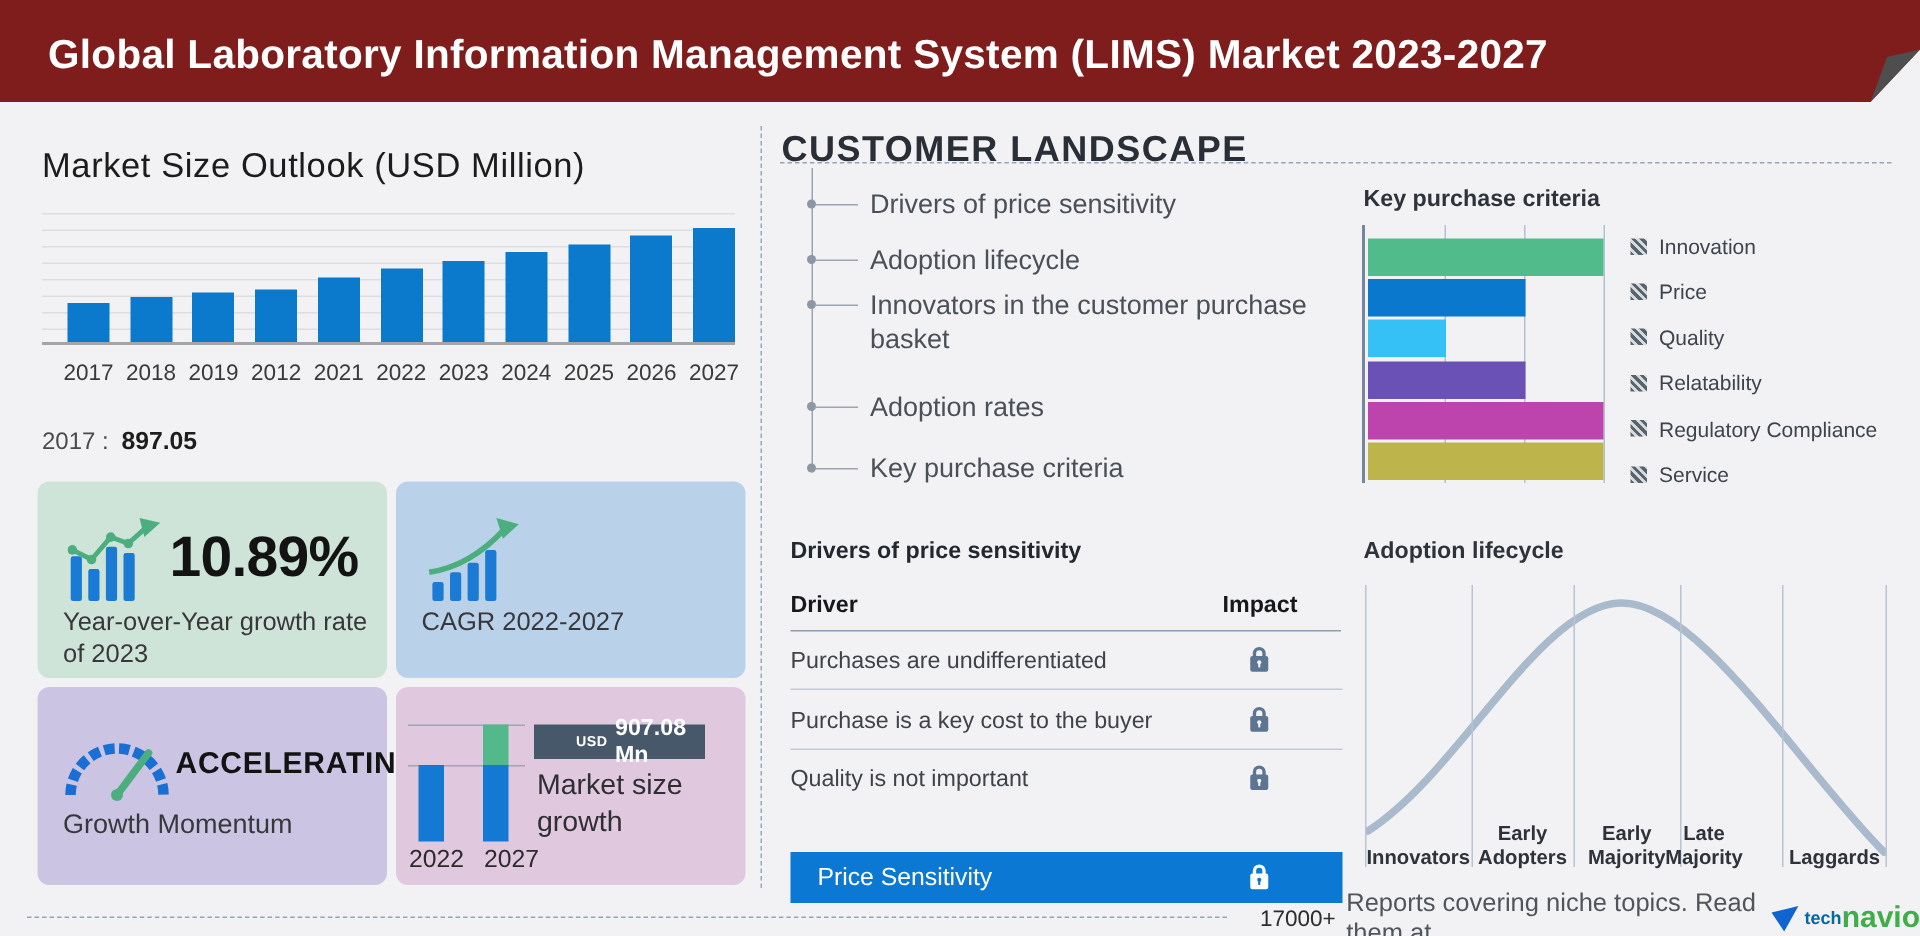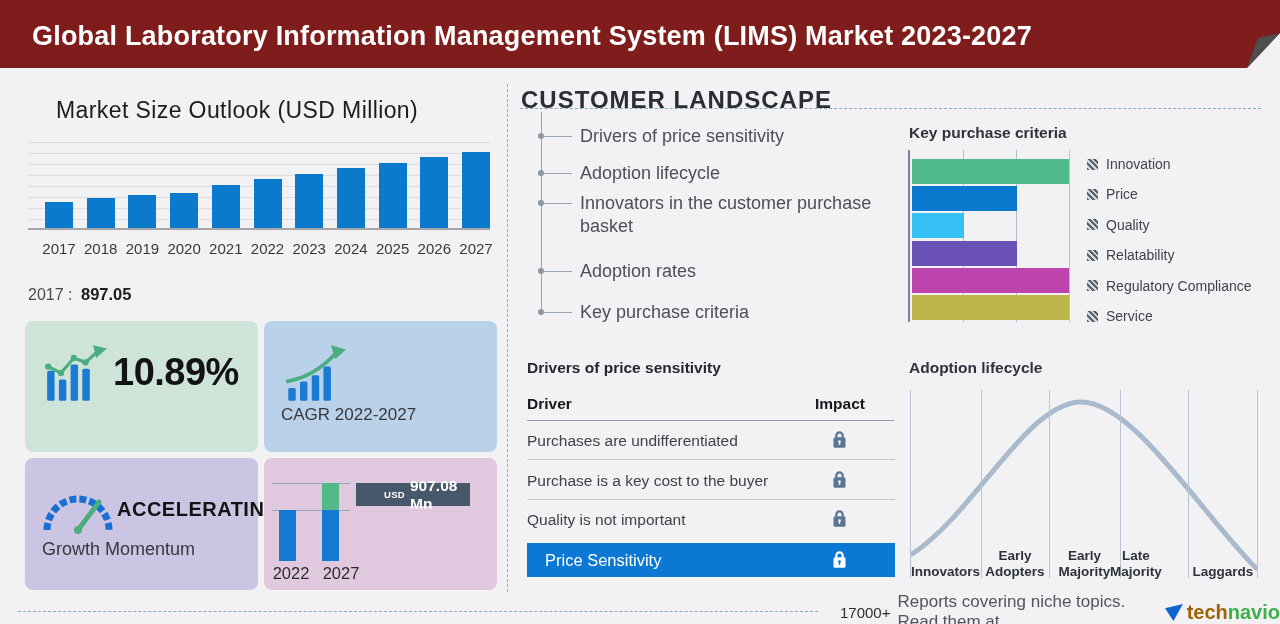--- a/index.html
+++ b/index.html
@@ -8,21 +8,21 @@
   #root { position:relative; width:1280px; height:624px; background:#f2f2f4; }
 
   
   #header { position:absolute; left:0; top:0; width:1280px; height:68px; background:#7f1d1d;
             clip-path:polygon(0 0,1280px 0,1280px 33px,1247px 68px,0 68px); }
   #header-title { position:absolute; left:32px; top:21px; font-size:27px; font-weight:600; color:#ffffff; letter-spacing:.2px; }
   #fold-shadow { position:absolute; left:1243px; top:31px; width:37px; height:37px; background:#4e4e4e;
                  clip-path:polygon(4px 37px,15px 7px,37px 2px); }
 
   
-  #ms-title { position:absolute; left:28px; top:97px; font-size:23px; color:#1c1c1c; letter-spacing:.4px;margin-left:28px; }
+  #ms-title { position:absolute; left:28px; top:97px; font-size:23px; color:#1c1c1c; letter-spacing:.4px; }
   #ms-chart { position:absolute; left:28px; top:142px; width:462px; height:120px; }
   #ms-plot  { position:absolute; left:0; top:0; width:462px; height:88px; border-bottom:2px solid #a5a5a9; }
   .ms-grid  { position:absolute; left:0; width:462px; height:1px; background:#dddddf; }
   .ms-bar   { position:absolute; bottom:0; width:28px; }
   .ms-xlabel{ position:absolute; top:0; width:42px; text-align:center; font-size:15px; color:#3a3a3a; }
   #ms-xlabels { position:absolute; left:0; top:98px; width:462px; height:20px; }
   #base-stat { position:absolute; left:28px; top:285px; font-size:16px; color:#4a4a4a; }
   #base-stat b { color:#1d1d1d; font-size:16.5px; margin-left:4px; }
 
   .stat-box { position:absolute; width:233px; height:131px; border-radius:8px; }
@@ -71,39 +71,39 @@
   
   #drv-title { position:absolute; left:527px; top:359px; font-size:15.5px; font-weight:bold; color:#23272e; }
   #drv-head-driver { position:absolute; left:527px; top:395px; font-size:15.5px; font-weight:bold; color:#16181c; }
   #drv-head-impact { position:absolute; left:812px; top:395px; width:56px; text-align:center; font-size:15.5px; font-weight:bold; color:#16181c; }
   #drv-headline { position:absolute; left:527px; top:420px; width:367px; height:1px; background:#8e9dac; }
   #drv-rows { position:absolute; left:527px; top:421px; width:368px; }
   .drv-row { position:absolute; left:0; width:368px; height:39px; }
   .drv-row.with-line { border-bottom:1px solid #c3cbd2; }
   .drv-text { position:absolute; left:0; top:11px; font-size:15.5px; color:#3f4249; }
   .drv-lock { position:absolute; left:305px; top:9px; }
-  #drv-highlight { position:absolute; left:527px; top:543px; width:368px; height:34px; background:#0b79d4; }
+  #drv-highlight { position:absolute; left:527px; top:568px; width:368px; height:34px; background:#0b79d4; }
   #drv-highlight .drv-text { left:18px; top:8px; color:#ffffff; font-size:16.5px; }
   #drv-highlight .drv-lock { top:7px; }
 
   
   #ad-title { position:absolute; left:909px; top:359px; font-size:15.5px; font-weight:bold; color:#2e333b; }
   #ad-chart { position:absolute; left:910px; top:388px; width:348px; height:196px; }
   .ad-grid  { position:absolute; top:2px; width:1px; height:188px; background:#b7c4d4; }
   #ad-curve { position:absolute; left:0; top:0; }
   .ad-stage { position:absolute; bottom:4px; display:flex; flex-direction:column; justify-content:flex-end;
               text-align:center; font-size:13.5px; font-weight:bold; color:#2d323b; line-height:1.2; height:42px; }
 
   
   #footer-dash { position:absolute; left:18px; top:611px; width:800px; height:0; border-top:1px dashed #8fa6bd; }
   #footer { position:absolute; left:840px; top:600px; height:24px; display:flex; align-items:center; gap:7px; }
   #footer-count { font-size:15px; font-weight:normal; color:#2d2d2d; }
   #footer-text  { font-size:17px; color:#50555c; }
   #brand { display:flex; align-items:center; gap:3px; }
-  #brand-tech  { font-size:20px; font-weight:800; color:#a16207; }
+  #brand-tech  { font-size:12px; font-weight:800; color:#0369a1; }
   #brand-navio { font-size:20px; font-weight:800; color:#3fae49; margin-left:-3px; }
 </style>
 </head>
 <body>
 
 <div id="root">
 
   <div id="header">
     <div id="header-title">Global Laboratory Information Management System (LIMS) Market 2023-2027</div>
   </div>
@@ -129,21 +129,21 @@
         <div class="ms-bar" style="left: 267.2px; height: 54px; background: rgb(11, 121, 204);"></div>
         <div class="ms-bar" style="left: 308.9px; height: 60px; background: rgb(11, 121, 204);"></div>
         <div class="ms-bar" style="left: 350.6px; height: 65px; background: rgb(11, 121, 204);"></div>
         <div class="ms-bar" style="left: 392.3px; height: 71px; background: rgb(11, 121, 204);"></div>
         <div class="ms-bar" style="left: 434px; height: 76px; background: rgb(11, 121, 204);"></div>
       </div>
     <div id="ms-xlabels">
         <div class="ms-xlabel" style="left: 10px;">2017</div>
         <div class="ms-xlabel" style="left: 51.7px;">2018</div>
         <div class="ms-xlabel" style="left: 93.4px;">2019</div>
-        <div class="ms-xlabel" style="left: 135.1px;">2020</div>
+        <div class="ms-xlabel" style="left: 135.1px;">2012</div>
         <div class="ms-xlabel" style="left: 176.8px;">2021</div>
         <div class="ms-xlabel" style="left: 218.5px;">2022</div>
         <div class="ms-xlabel" style="left: 260.2px;">2023</div>
         <div class="ms-xlabel" style="left: 301.9px;">2024</div>
         <div class="ms-xlabel" style="left: 343.6px;">2025</div>
         <div class="ms-xlabel" style="left: 385.3px;">2026</div>
         <div class="ms-xlabel" style="left: 427px;">2027</div>
       </div>
   </div>
   <div id="base-stat">
@@ -159,20 +159,21 @@
       <rect x="24" y="18" width="7" height="34" rx="1.5" fill="#1a7ad4"></rect>
       <rect x="35" y="22" width="7" height="30" rx="1.5" fill="#1a7ad4"></rect>
       <polyline points="3,20 15,26 27,12 38,16 48,7" fill="none" stroke="#4cae7e" stroke-width="3"></polyline>
       <circle cx="3" cy="20" r="3" fill="#4cae7e"></circle>
         <circle cx="15" cy="26" r="3" fill="#4cae7e"></circle>
       <circle cx="27" cy="12" r="3" fill="#4cae7e"></circle>
         <circle cx="38" cy="16" r="3" fill="#4cae7e"></circle>
       <polygon points="45,0 58,3 48,12" fill="#4cae7e"></polygon>
     </svg>
     <div class="box-value">10.89%</div>
+    <div class="box-label">Year-over-Year growth rate of 2023</div>
   </div>
 
   <div class="stat-box" id="box-cagr">
     <svg class="box-icon" width="64" height="56" viewBox="0 0 60 52">
       <rect x="4" y="40" width="7" height="12" rx="1.5" fill="#1a7ad4"></rect>
       <rect x="15" y="34" width="7" height="18" rx="1.5" fill="#1a7ad4"></rect>
       <rect x="26" y="28" width="7" height="24" rx="1.5" fill="#1a7ad4"></rect>
       <rect x="37" y="20" width="7" height="32" rx="1.5" fill="#1a7ad4"></rect>
       <path d="M2 34 Q 28 30 49 7" fill="none" stroke="#4cae7e" stroke-width="3.5"></path>
       <polygon points="44,0 58,4 48,13" fill="#4cae7e"></polygon>
@@ -197,20 +198,21 @@
         <div class="mini-bar" style="left: 7px; top: 27px; width: 17px; height: 51px; background: rgb(19, 121, 210);"></div>
         <div class="mini-bar" style="left: 50px; top: 0px; width: 17px; height: 27px; background: rgb(84, 185, 138);"></div>
         <div class="mini-bar" style="left: 50px; top: 27px; width: 17px; height: 51px; background: rgb(19, 121, 210);"></div>
       </div>
     <div class="mini-year" style="left:6px;">2022</div>
     <div class="mini-year" style="left:56px;">2027</div>
     <div id="mini-badge">
       <span class="cur">USD</span>
       <span class="amt">907.08 Mn</span>
     </div>
+    <div id="grow-label">Market size growth</div>
   </div>
 
   <div id="v-divider"></div>
 
   <div id="cl-title">CUSTOMER LANDSCAPE</div>
   <div id="cl-underline"></div>
   <div id="cl-line"></div>
   <div id="cl-list"></div>
 
   <div id="kpc-title">Key purchase criteria</div>

